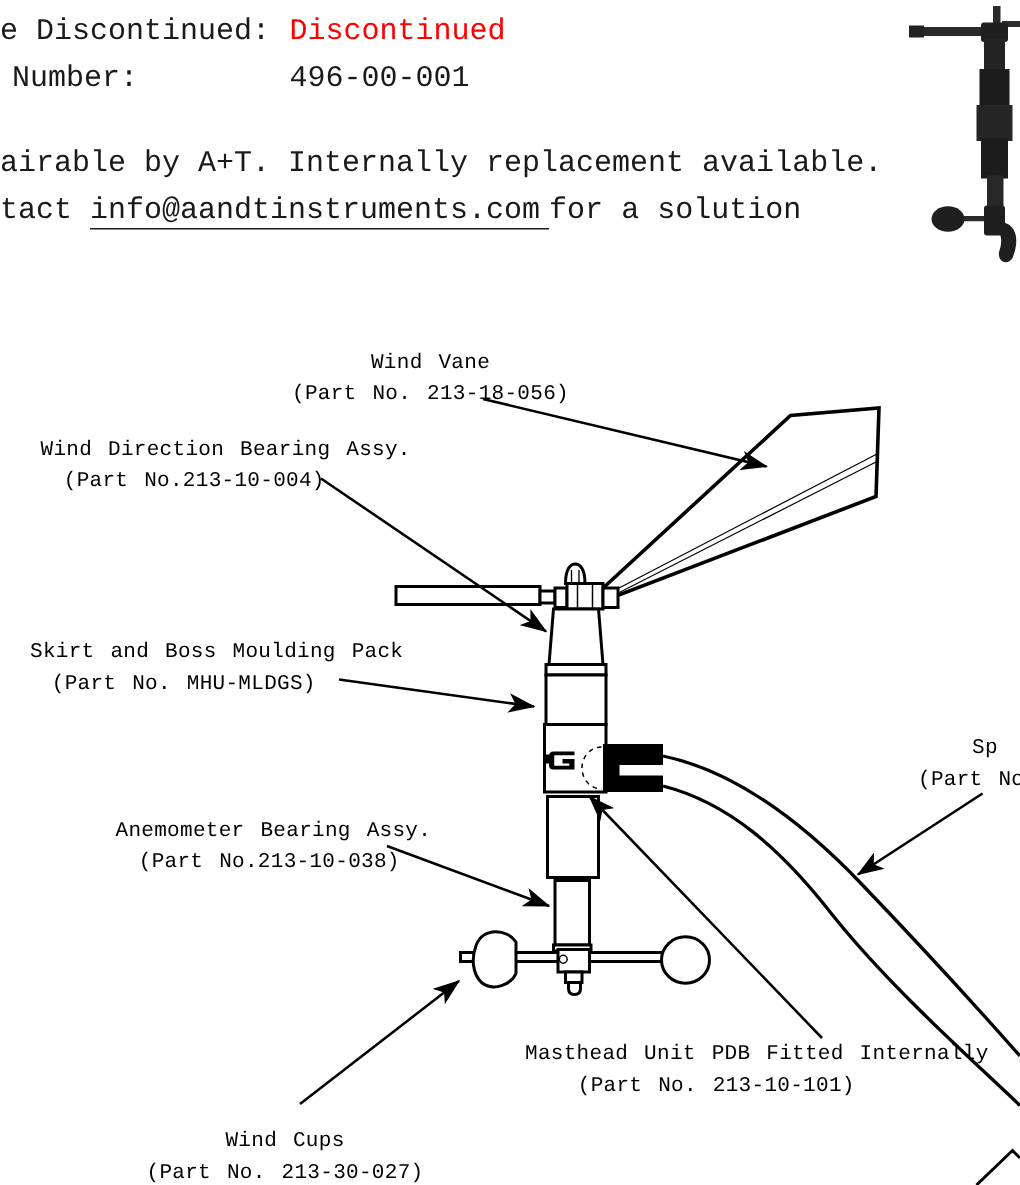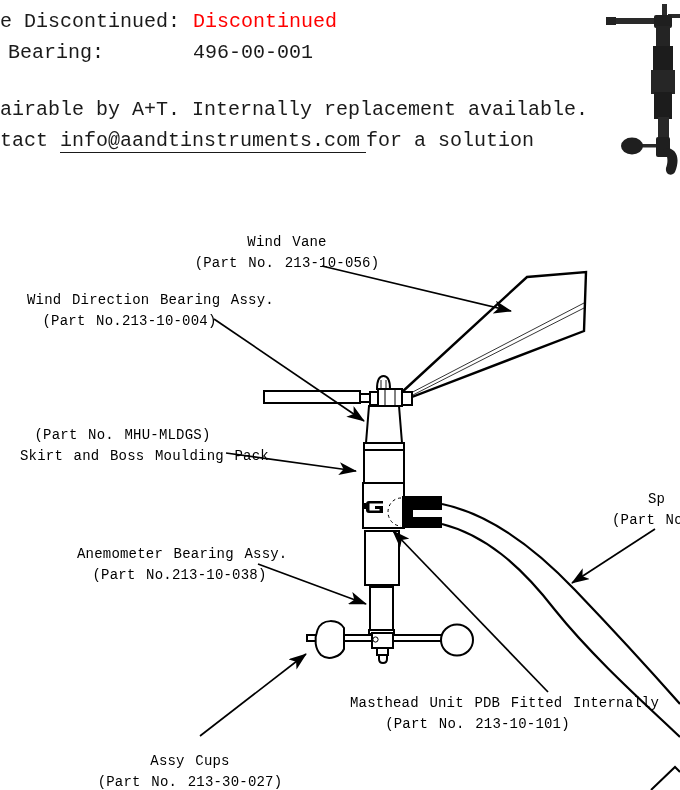--- a/index.html
+++ b/index.html
@@ -12,21 +12,21 @@
   .link{border-bottom:1.6px solid #1a1a1a;padding-right:6px;cursor:pointer;}
   svg{position:absolute;display:block;}
 </style>
 </head>
 <body>
 
 <div id="page">
 
   <span class="hl" style="left:0;top:9px">e Discontinued:</span>
   <span class="hl" style="left: 193px; top: 9px; color: rgb(255, 0, 0);">Discontinued</span>
-  <span class="hl" style="left:8px;top:40px">Bearing:</span>
+  <span class="hl" style="left:8px;top:40px">Number:</span>
   <span class="hl" style="left:193px;top:40px">496-00-001</span>
 
   <div class="hl" style="left:0;top:97px">airable by A+T. Internally replacement available.</div>
   <div class="hl" style="left:0;top:128px"><span>tact </span><span class="link">info@aandtinstruments.com</span><span>for a solution</span></div>
 
   <svg style="left:606px;top:2px" width="74" height="184" viewBox="0 0 74 184">
     <g fill="#1f1f1f" stroke="none">
       <rect x="56" y="2" width="5" height="15" fill="#2b2b2b"></rect>
       <rect x="62" y="12" width="12" height="4" fill="#2b2b2b"></rect>
       <rect x="2" y="16" width="56" height="6" fill="#2a2a2a"></rect>
@@ -111,44 +111,44 @@
       <line x1="226" y1="453" x2="356" y2="471" marker-end="url(#ah)"></line>
       <line x1="258" y1="564" x2="366" y2="604" marker-end="url(#ah)"></line>
       <line x1="200" y1="736" x2="306" y2="654" marker-end="url(#ah)"></line>
       <line x1="548" y1="692" x2="393" y2="531" marker-end="url(#ah)"></line>
       <line x1="655" y1="529" x2="572" y2="583" marker-end="url(#ah)"></line>
     </g>
   </svg>
 
   <div class="dlabel" style="left:187px;top:232px;width:200px">
     <div class="dlabel-line">Wind Vane</div>
-    <div class="dlabel-line">(Part No. 213-10-056)</div>
+    <div class="dlabel-line">(Part No. 213-18-056)</div>
   </div>
 
   <div class="dlabel" style="left:27px;top:290px;width:205px">
     <div class="dlabel-line">Wind Direction Bearing Assy.</div>
     <div class="dlabel-line">(Part No.213-10-004)</div>
   </div>
 
   <div class="dlabel" style="left:20px;top:425px;width:205px">
+    <div class="dlabel-line">Skirt and Boss Moulding Pack</div>
     <div class="dlabel-line">(Part No. MHU-MLDGS)</div>
-    <div class="dlabel-line">Skirt and Boss Moulding Pack</div>
   </div>
 
   <div class="dlabel" style="left:77px;top:544px;width:205px">
     <div class="dlabel-line">Anemometer Bearing Assy.</div>
     <div class="dlabel-line">(Part No.213-10-038)</div>
   </div>
 
   <span class="dlabel" style="left:648px;top:489px">Sp</span>
   <span class="dlabel" style="left:612px;top:510px">(Part No</span>
 
   <div class="dlabel" style="left:350px;top:693px;width:255px">
     <div class="dlabel-line">Masthead Unit PDB Fitted Internally</div>
     <div class="dlabel-line">(Part No. 213-10-101)</div>
   </div>
 
   <div class="dlabel" style="left:90px;top:751px;width:200px">
-    <div class="dlabel-line">Assy Cups</div>
+    <div class="dlabel-line">Wind Cups</div>
     <div class="dlabel-line">(Part No. 213-30-027)</div>
   </div>
 
 </div>
 
 </body></html>

